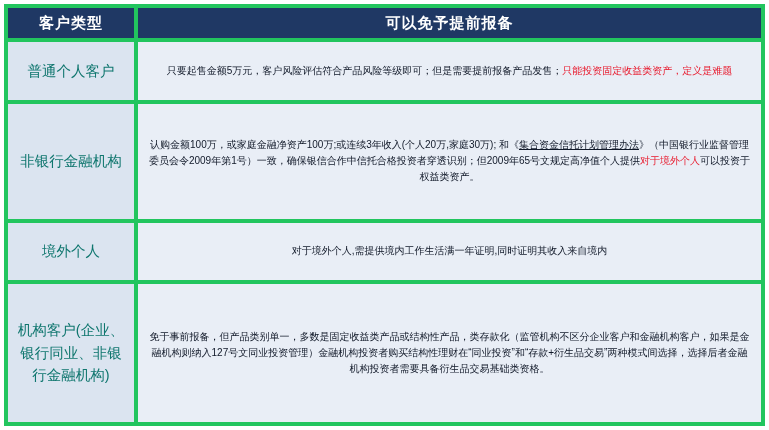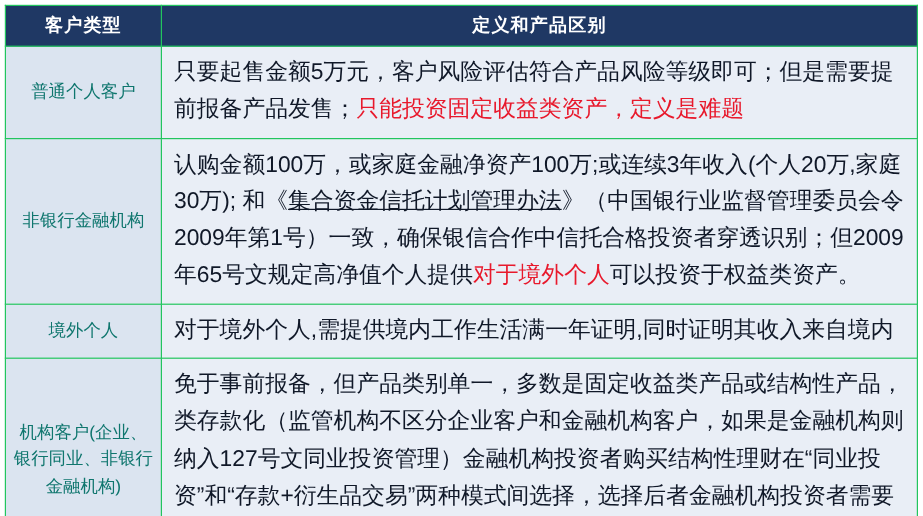--- a/index.html
+++ b/index.html
@@ -21,21 +21,21 @@
     background: #ffffff;
   }
   table.kh-table {
     border-collapse: collapse;
     width: 761px;
     height: 422px;
     table-layout: fixed;
     border: 1px solid #1f2a44;
   }
   table.kh-table td, table.kh-table th {
-    border: 1px solid #22c55e;
+    border: 4px solid #22c55e;
     vertical-align: middle;
     box-sizing: border-box;
   }
   .hdr {
     background: #1f3864;
     color: #ffffff;
     font-weight: bold;
     font-size: 15px;
     text-align: center;
     height: 34px;
@@ -46,42 +46,42 @@
     background: #dbe4f0;
     color: #0f766e;
     text-align: center;
     font-size: 14.5px;
     line-height: 1.55;
     padding: 4px 6px;
   }
   .col-def {
     background: #e9eef6;
     color: #101828;
-    font-size: 19px;
+    font-size: 10px;
     line-height: 1.62;
     padding: 7px 10px;
-    text-align: left;
+    text-align: center;
   }
   .row-normal .col-def { background: #e9eef6; }
   .hl-red {
     color: #e8192c;
   }
   .u {
     text-decoration: underline;
   }
 </style>
 </head>
 <body>
 
 <div class="table-wrap">
   <table class="kh-table">
     <thead>
       <tr>
         <th class="hdr col-type-head" style="width:130px;">客户类型</th>
-        <th class="hdr">定义和产品区别</th>
+        <th class="hdr">可以免予提前报备</th>
       </tr>
     </thead>
     <tbody id="tbody">
     <tr class="row-normal">
           <td class="col-type">普通个人客户</td>
           <td class="col-def"><span>只要起售金额5万元，客户风险评估符合产品风险等级即可；但是需要提前报备产品发售；</span><span class="hl-red">只能投资固定收益类资产，定义是难题</span></td>
         </tr>
         <tr class="row-normal">
           <td class="col-type">非银行金融机构</td>
           <td class="col-def"><span>认购金额100万，或家庭金融净资产100万;或连续3年收入(个人20万,家庭30万); 和《</span><span class="u">集合资金信托计划管理办法</span><span>》（中国银行业监督管理委员会令2009年第1号）一致，确保银信合作中信托合格投资者穿透识别；</span><span>但2009年65号文规定高净值个人提供</span><span class="hl-red">对于境外个人</span><span>可以投资于权益类资产。</span></td>

